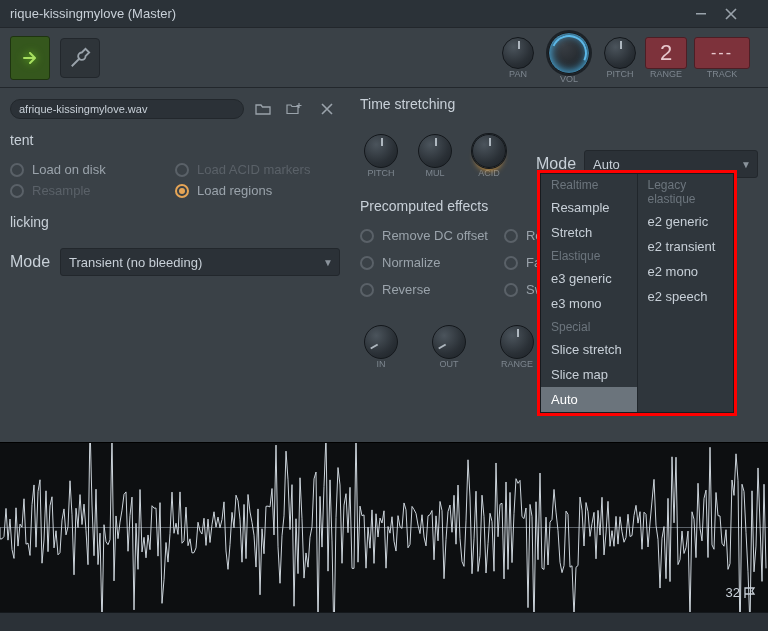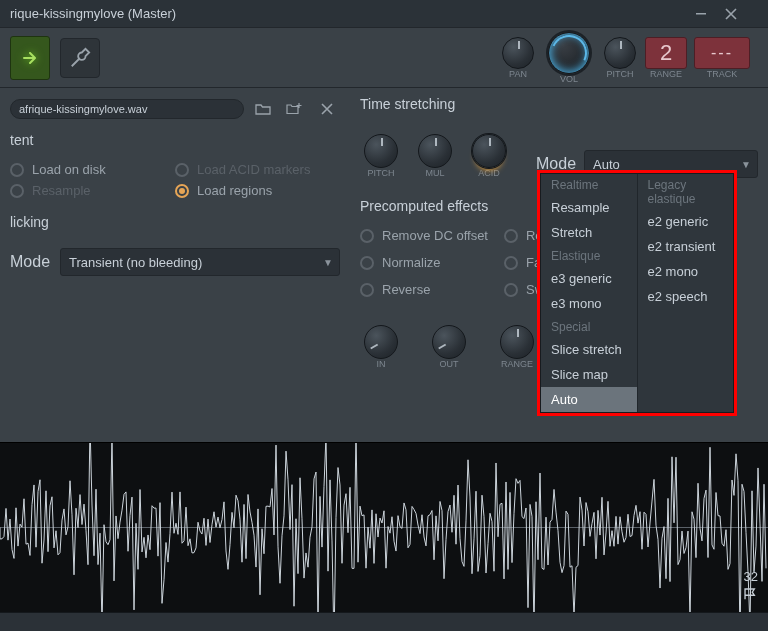--- a/index.html
+++ b/index.html
@@ -124,21 +124,21 @@
   .popcol + .popcol { border-left: 1px solid #20262b; }
 
   
   .wavepane {
     position: absolute; left: 0; right: 0; top: 442px; height: 170px;
     background: #0d0f11; border-top: 1px solid #000;
   }
   .wavepane svg { width: 100%; height: 100%; display: block; }
   .wavecount {
     position: absolute; right: 10px; bottom: 12px; font-size: 13px; color: #c8d0d8;
-    display: flex; align-items: center; gap: 4px; flex-direction: column;
+    display: flex; align-items: center; gap: 4px;
   }
   .scrollbar {
     position: absolute; left: 0; right: 0; bottom: 0; top: 612px; height: 19px;
     background: #2b3137; border-top: 1px solid #14181c;
   }
 </style>
 </head>
 <body>
 
 <div class="root">

